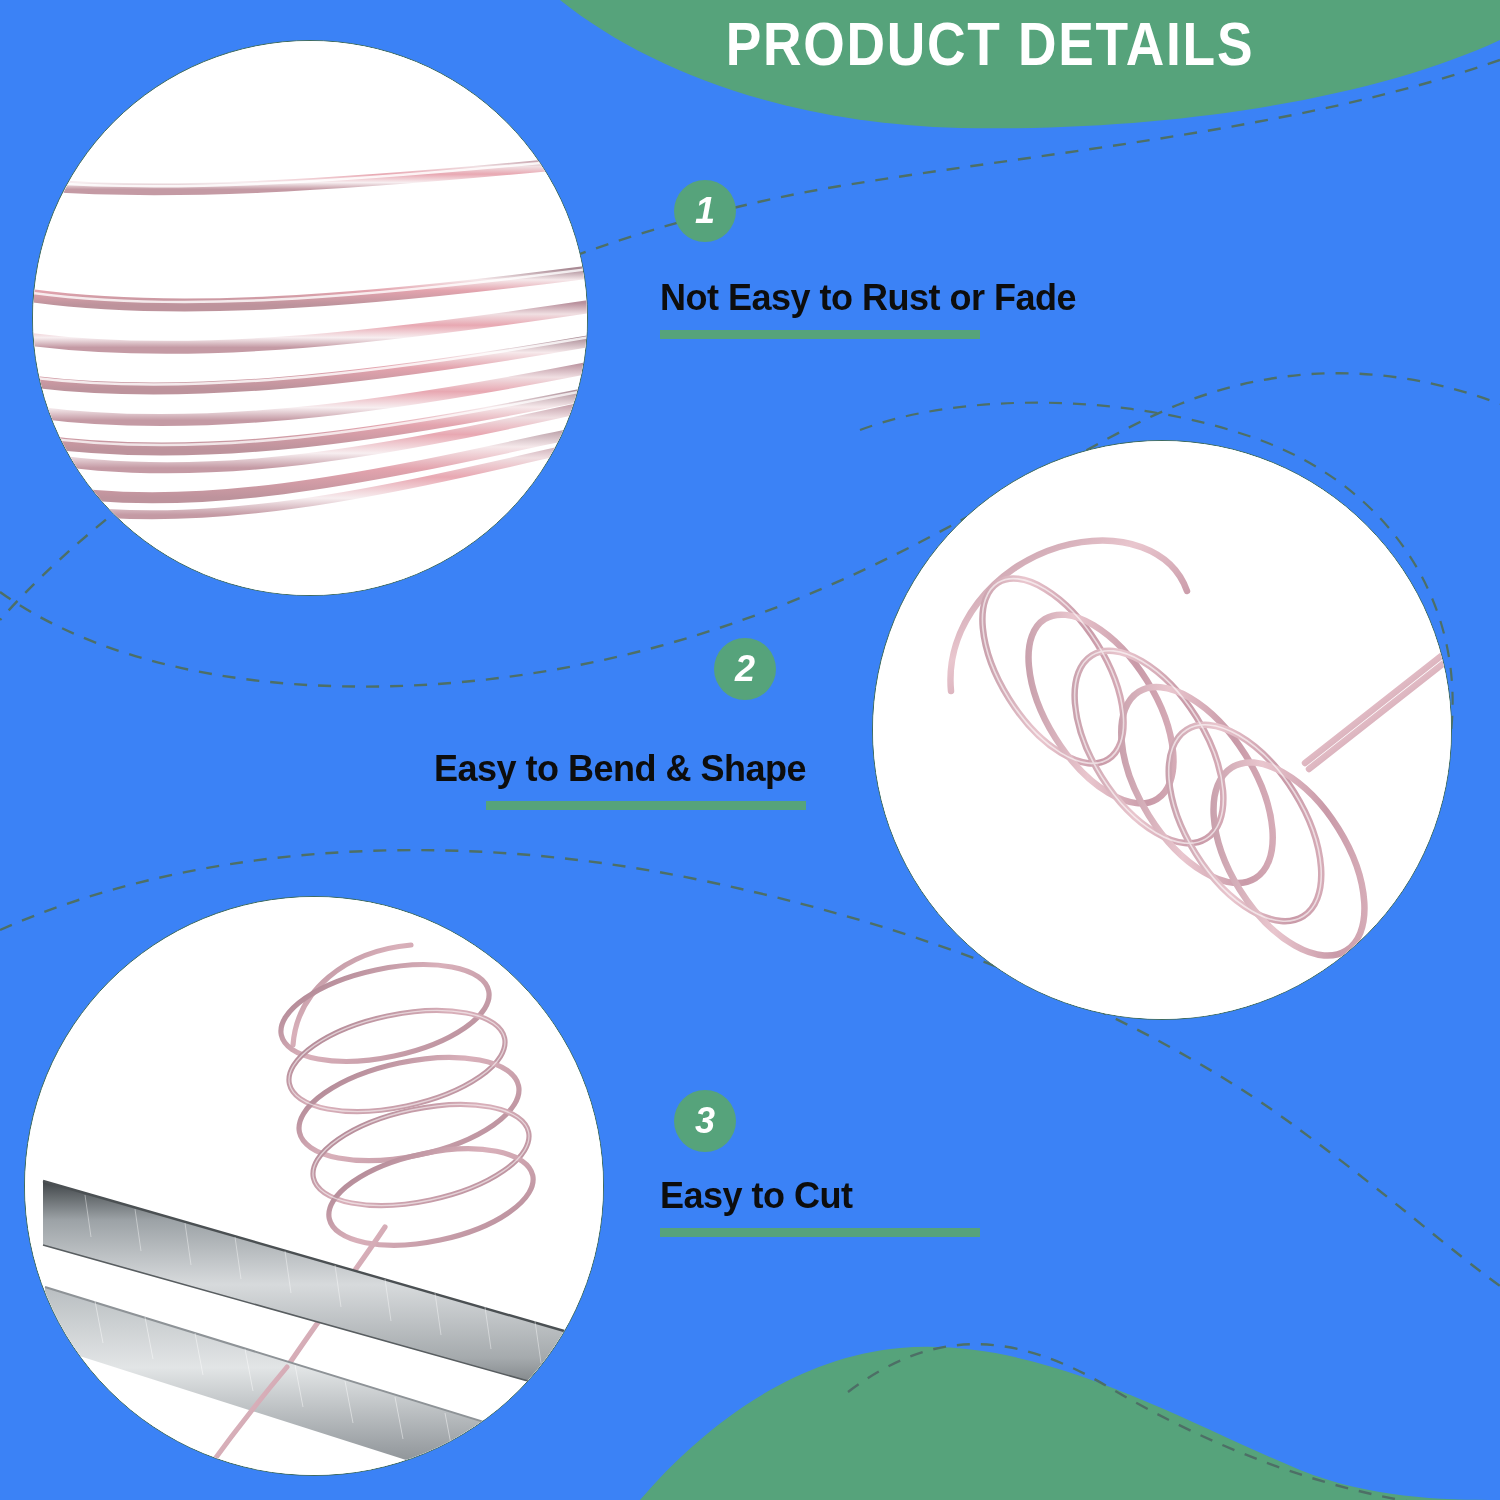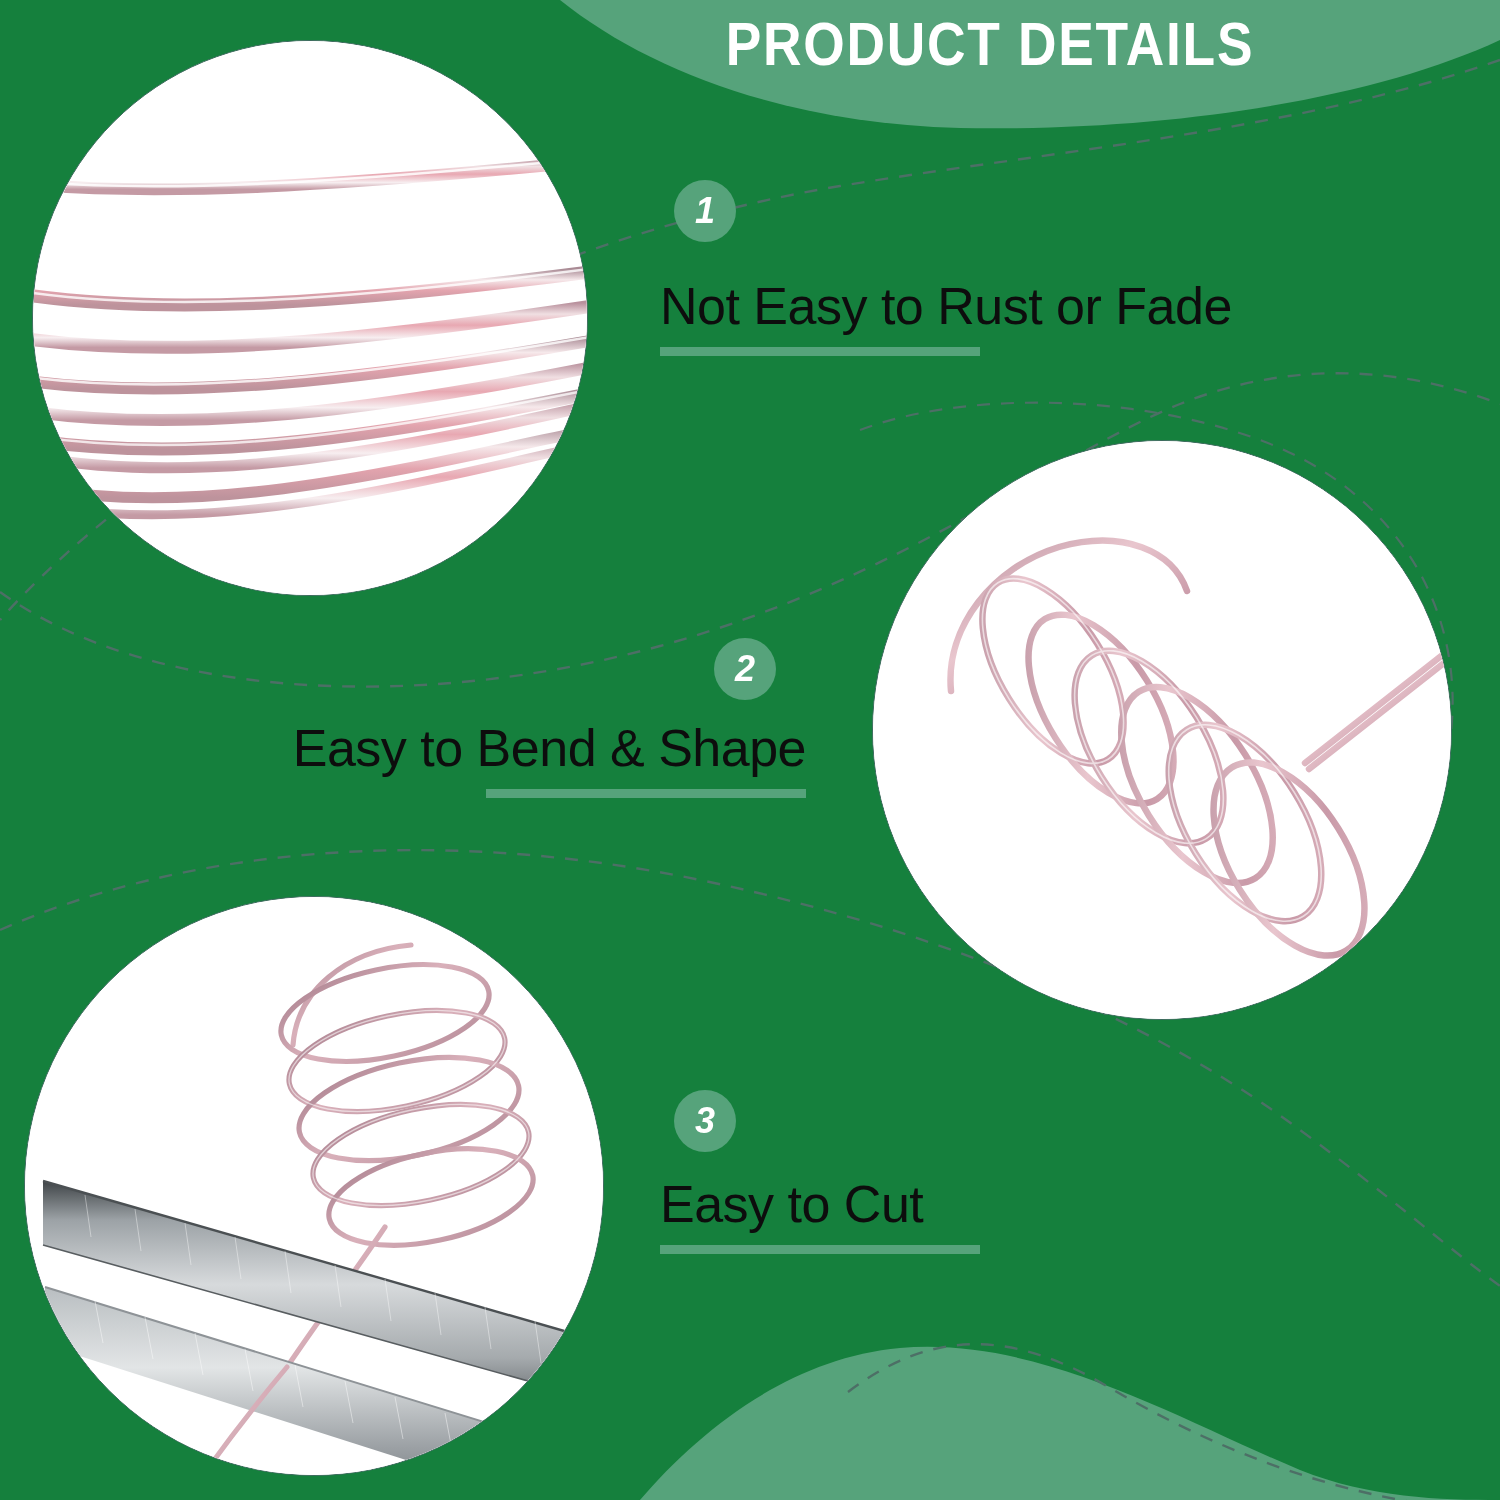--- a/index.html
+++ b/index.html
@@ -4,21 +4,21 @@
 <style>
   html, body {
     margin: 0;
     padding: 0;
     background: #ffffff;
   }
   #page {
     position: relative;
     width: 1500px;
     height: 1500px;
-    background: #15803d;
+    background: #3b82f6;
     overflow: hidden;
     font-family: "Liberation Sans", sans-serif;
   }
 
   
   .bg-layer {
     position: absolute;
     left: 0; top: 0;
     width: 1500px;
     height: 1500px;
@@ -70,22 +70,22 @@
     font-weight: bold;
     font-style: italic;
     display: flex;
     align-items: center;
     justify-content: center;
     line-height: 1;
     box-sizing: border-box;
   }
 
   .feature-title {
-    font-size: 52px;
-    font-weight: normal;
+    font-size: 36px;
+    font-weight: bold;
     color: #0d0d0d;
     letter-spacing: -0.5px;
     white-space: nowrap;
     line-height: 1.1;
   }
 
   .rule {
     height: 9px;
     background: #56a37b;
     margin-top: 12px;
@@ -93,21 +93,21 @@
 
   
   #feature-1 { left: 660px; top: 180px; }
   #feature-1 .badge { margin-left: 14px; }
   #feature-1 .feature-title { margin-top: 36px; }
   #feature-1 .rule { width: 320px; }
 
   
   #feature-2 { left: 250px; top: 638px; width: 556px; text-align: right; }
   #feature-2 .badge { margin-left: auto; margin-right: 30px; }
-  #feature-2 .feature-title { margin-top: 20px; }
+  #feature-2 .feature-title { margin-top: 49px; }
   #feature-2 .rule { width: 320px; margin-left: auto; }
 
   
   #feature-3 { left: 660px; top: 1090px; }
   #feature-3 .badge { margin-left: 14px; }
   #feature-3 .feature-title { margin-top: 24px; }
   #feature-3 .rule { width: 320px; }
 </style>
 </head>
 <body>

